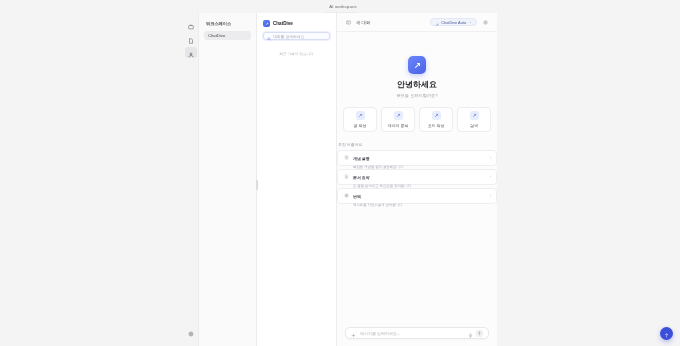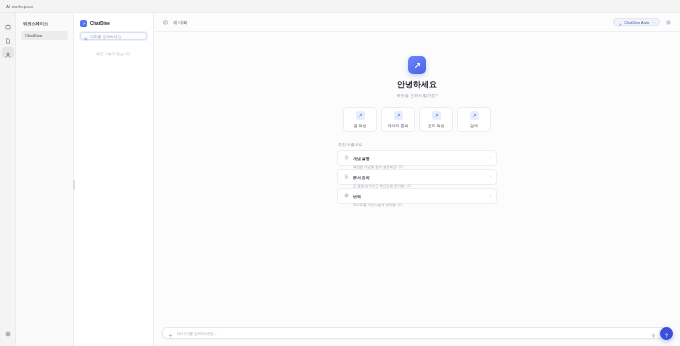--- a/index.html
+++ b/index.html
@@ -2,21 +2,21 @@
 <html><head>
 <meta charset="utf-8">
 <style>
   * { box-sizing: border-box; margin: 0; padding: 0; }
   html, body {
     width: 680px; height: 346px;
     font-family: "Liberation Sans", sans-serif;
     background: #f4f4f5;
     overflow: hidden;
   }
-  .app { position: relative; width: 680px; height: 346px; display: flex; flex-direction: column; }
+  .app { position: relative; width: 680px; height: 346px; display: flex; flex-direction: column; align-items: center; }
 
   
   .titlebar {
     height: 13px; flex: 0 0 13px;
     background: #f4f4f5;
     display: flex; align-items: center;
     padding-left: 6px;
     border-bottom: 1px solid #ececee;
   }
   .titlebar-title { font-size: 4.4px; color: #6b6b72; letter-spacing: .1px; }

